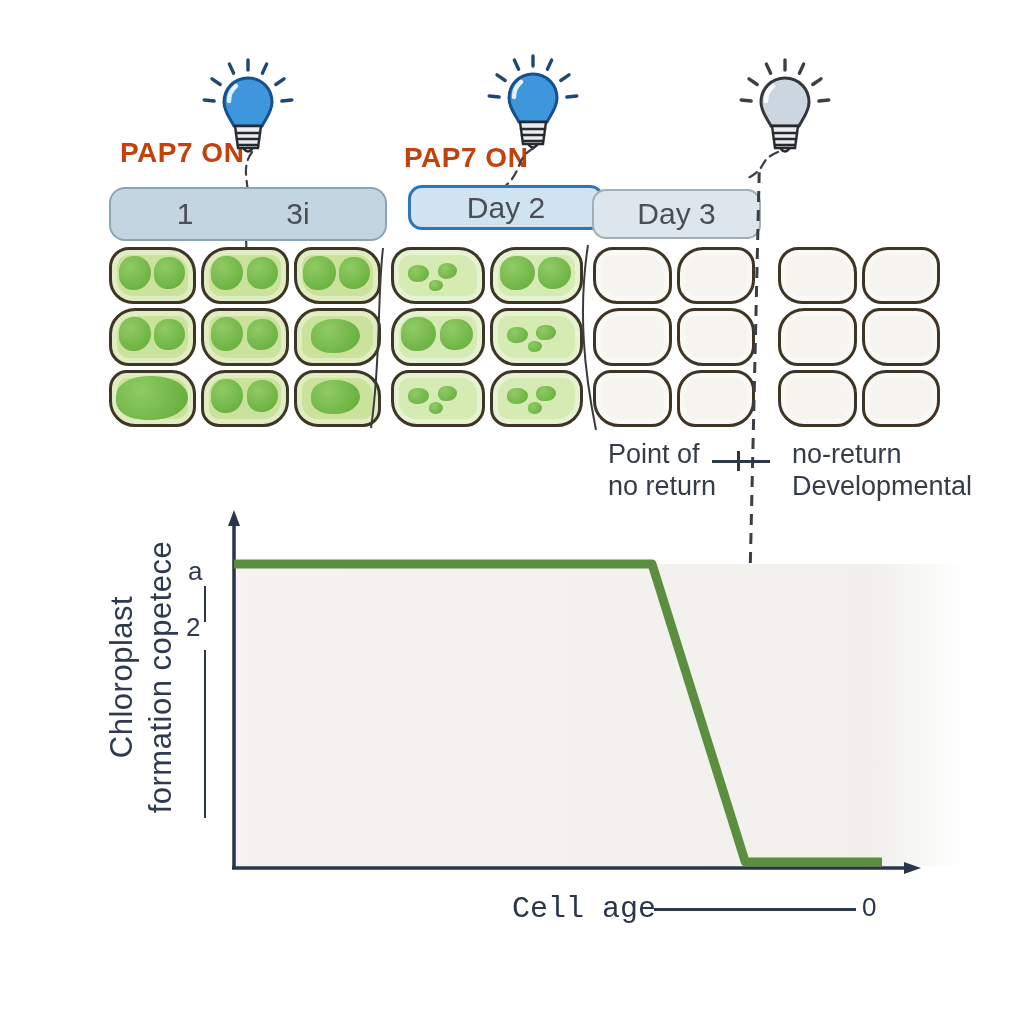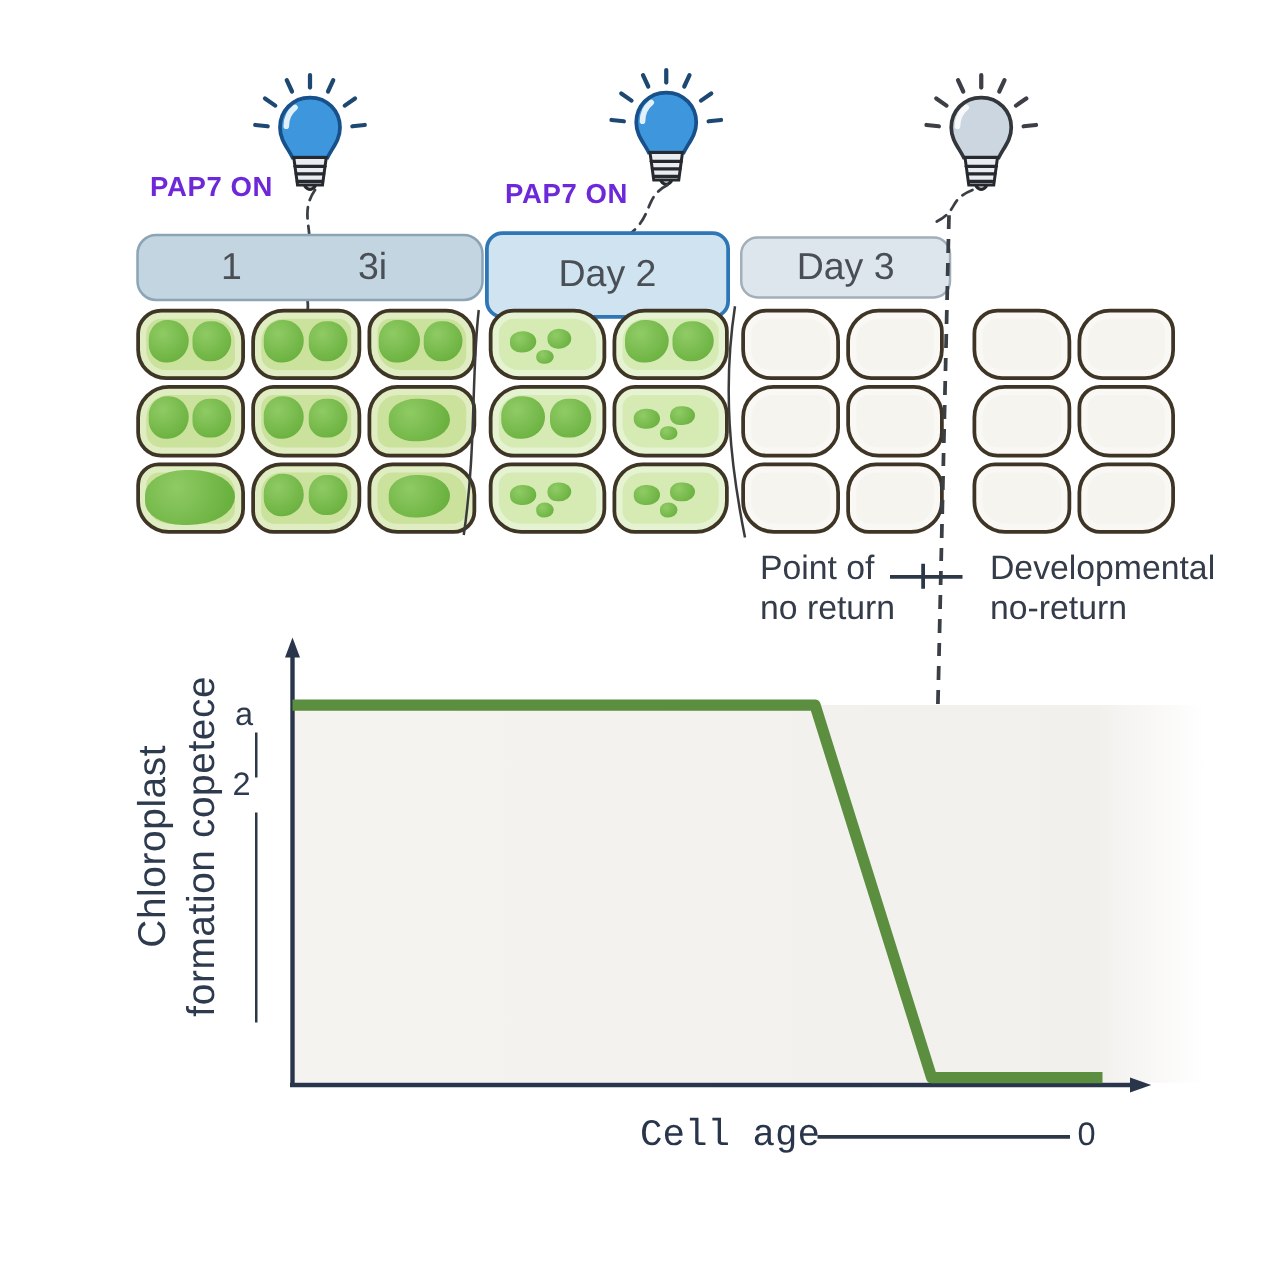--- a/index.html
+++ b/index.html
@@ -1,21 +1,21 @@
 <!DOCTYPE html>
 <html style="--accent-blue: #2e76b6; --bulb-on: #3e97dc; --bulb-off: #ccd6e0; --cell-border: #3f3526; --chloro-dark: #57a52c; --chloro-light: #8ac95f; --bar1-fill: #c3d5e1; --bar2-fill: #cfe3f1; --bar34-fill: #dde6ec;"><head>
 <meta charset="utf-8">
 <style>
   html,body{margin:0;padding:0;background:#ffffff;}
   body{font-family:"Liberation Sans", sans-serif;}
   .canvas{position:relative;width:1024px;height:1024px;background:#fff;overflow:hidden;}
   .abs{position:absolute;}
 
   
-  .pap7{position:absolute;font-weight:bold;font-size:22px;color:#6d28d9;letter-spacing:.5px;}
+  .pap7{position:absolute;font-weight:bold;font-size:28px;color:#c2410c;letter-spacing:.5px;}
 
   
   .bulb{position:absolute;width:96px;height:100px;}
   .bulb .glass-on{fill:var(--bulb-on);stroke:#17508a;stroke-width:3;}
   .bulb .glass-off{fill:var(--bulb-off);stroke:#33373c;stroke-width:3;}
   .bulb .ray-on{stroke:#1d4872;stroke-width:3.4;stroke-linecap:round;}
   .bulb .ray-off{stroke:#3c4046;stroke-width:3.4;stroke-linecap:round;}
   .bulb .hl{stroke:rgba(255,255,255,.85);stroke-width:4.5;fill:none;stroke-linecap:round;}
   .bulb .screw{fill:#e9edf2;stroke:#26292e;stroke-width:2.4;}
   .bulb .thread{stroke:#26292e;stroke-width:2.6;stroke-linecap:round;}
@@ -128,21 +128,21 @@
     <path d="M38 0 C18 10 28 26 4 42"></path>
   </svg>
   <svg class="connector" style="left:742px;top:152px;width:40px;height:28px;" viewBox="0 0 40 28">
     <path d="M36 0 C16 8 26 16 6 26"></path>
   </svg>
 
   <div class="daybar bar-1" style="left:109px;top:187px;width:278px;height:54px;">
     <span style="left:24%;">1</span>
     <span style="left:64%;text-align:right;">3i</span>
   </div>
-  <div class="daybar bar-2" style="left:388px;top:185px;width:196px;height:70px;">
+  <div class="daybar bar-2" style="left:408px;top:185px;width:196px;height:45px;">
     <span>Day 2</span>
   </div>
   <div class="daybar bar-34" style="left:592px;top:189px;width:169px;height:50px;">
     <span>Day 3</span>
   </div>
 
   <div id="cells-root" class="abs">
       <div class="cell-region" style="left: 109px; top: 247px; width: 272px; height: 180px; grid-template-columns: repeat(3, 1fr); grid-template-rows: repeat(3, 1fr);">
         <div class="cell" style="background: rgb(203, 226, 156); border-radius: 20px 26px 18px 24px;">
           <div class="blob" style="left: 8%; top: 12%; width: 40%; height: 66%;"></div>
@@ -233,22 +233,22 @@
 
   <div class="dashline" style="left:742px;top:172px;height:692px;"></div>
 
   <div class="anno" style="left:608px;top:438px;width:128px;text-align:left;">
     <div>Point of</div>
     <div>no return</div>
   </div>
   <div class="anno-line" style="left:712px;top:460px;width:58px;height:3px;"></div>
   <div class="anno-line" style="left:737px;top:451px;width:3px;height:20px;"></div>
   <div class="anno" style="left:792px;top:438px;width:210px;text-align:left;">
+    <div>no-return</div>
     <div>Developmental</div>
-    <div>no-return</div>
   </div>
 
   <div class="ylabel" style="left:-69px;top:638px;">
     <div>Chloroplast</div>
     <div>formation copetece</div>
   </div>
 
   <div class="ytick" style="left:188px;top:556px;">a</div>
   <div class="ytickline" style="left:204px;top:586px;height:36px;"></div>
   <div class="ytick" style="left:186px;top:612px;">2</div>

